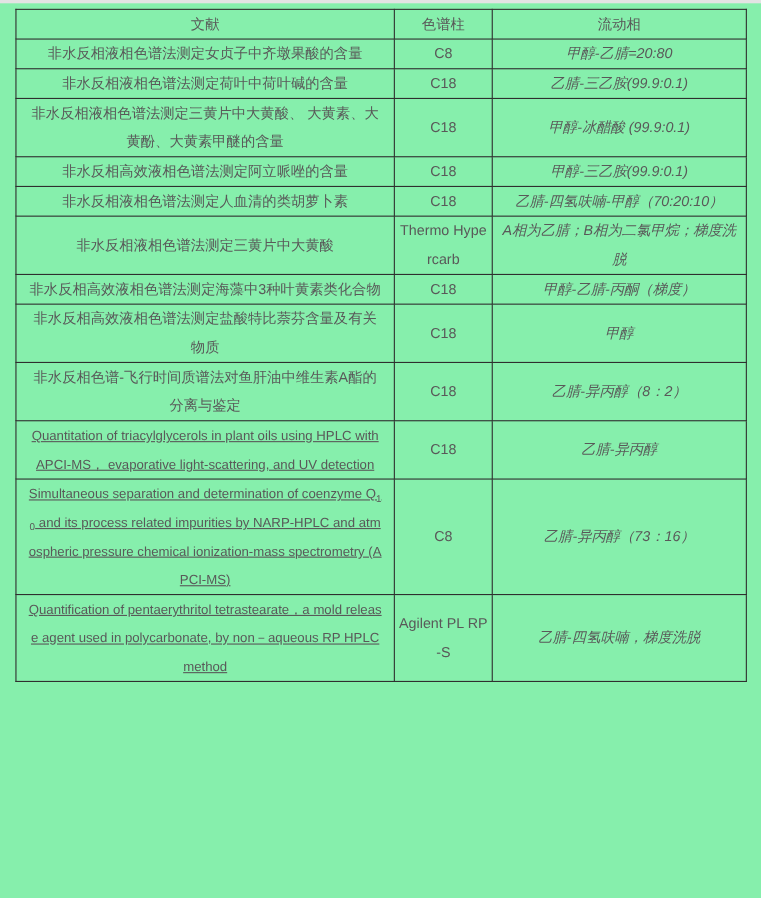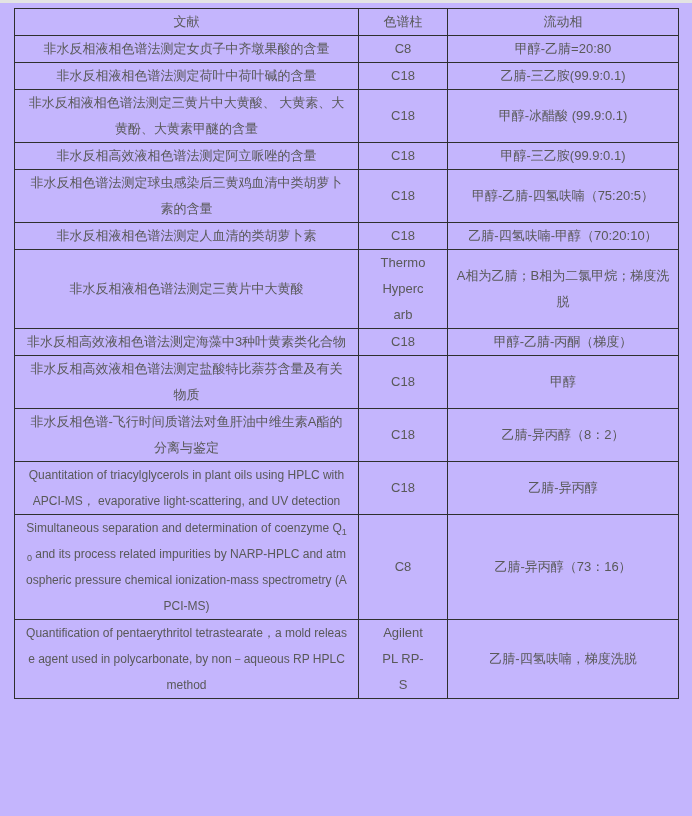--- a/index.html
+++ b/index.html
@@ -6,21 +6,21 @@
     margin: 0;
     padding: 0;
     background: #ffffff;
     width: 692px;
     font-family: "Liberation Sans", "DejaVu Sans", sans-serif;
   }
   .page {
     width: 692px;
     height: 816px;
     position: relative;
-    background: #c4b5fd;
+    background: #86efac;
     overflow: hidden;
   }
   .top-divider {
     position: absolute;
     top: 0;
     left: 0;
     width: 692px;
     height: 3px;
     background: #e3e3e3;
   }
@@ -41,27 +41,29 @@
     font-weight: normal;
     font-size: 13px;
     line-height: 26px;
     text-align: center;
     vertical-align: middle;
     padding: 0 10px;
     word-break: break-all;
     overflow: hidden;
   }
   table.hplc td.cell-col {
-    padding: 0 20px;
+    padding: 0 3px;
   }
   table.hplc td.cell-mobile {
     padding: 0 6px;
+    font-style: italic;
   }
   table.hplc td.en {
     font-size: 12px;
+    text-decoration: underline;
   }
   table.hplc sub {
     font-size: 9px;
     line-height: 1;
     vertical-align: -3px;
   }
 </style>
 </head>
 <body>
 
@@ -96,25 +98,20 @@
             <td class="cell-lit">非水反相液相色谱法测定三黄片中大黄酸、 大黄素、大黄酚、大黄素甲醚的含量</td>
             <td class="cell-col">C18</td>
             <td class="cell-mobile">甲醇-冰醋酸 (99.9:0.1)</td>
           </tr>
           <tr>
             <td class="cell-lit">非水反相高效液相色谱法测定阿立哌唑的含量</td>
             <td class="cell-col">C18</td>
             <td class="cell-mobile">甲醇-三乙胺(99.9:0.1)</td>
           </tr>
           <tr>
-            <td class="cell-lit">非水反相色谱法测定球虫感染后三黄鸡血清中类胡萝卜素的含量</td>
-            <td class="cell-col">C18</td>
-            <td class="cell-mobile">甲醇-乙腈-四氢呋喃（75:20:5）</td>
-          </tr>
-          <tr>
             <td class="cell-lit">非水反相液相色谱法测定人血清的类胡萝卜素</td>
             <td class="cell-col">C18</td>
             <td class="cell-mobile">乙腈-四氢呋喃-甲醇（70:20:10）</td>
           </tr>
           <tr>
             <td class="cell-lit">非水反相液相色谱法测定三黄片中大黄酸</td>
             <td class="cell-col">Thermo Hypercarb</td>
             <td class="cell-mobile">A相为乙腈；B相为二氯甲烷；梯度洗脱</td>
           </tr>
           <tr>

